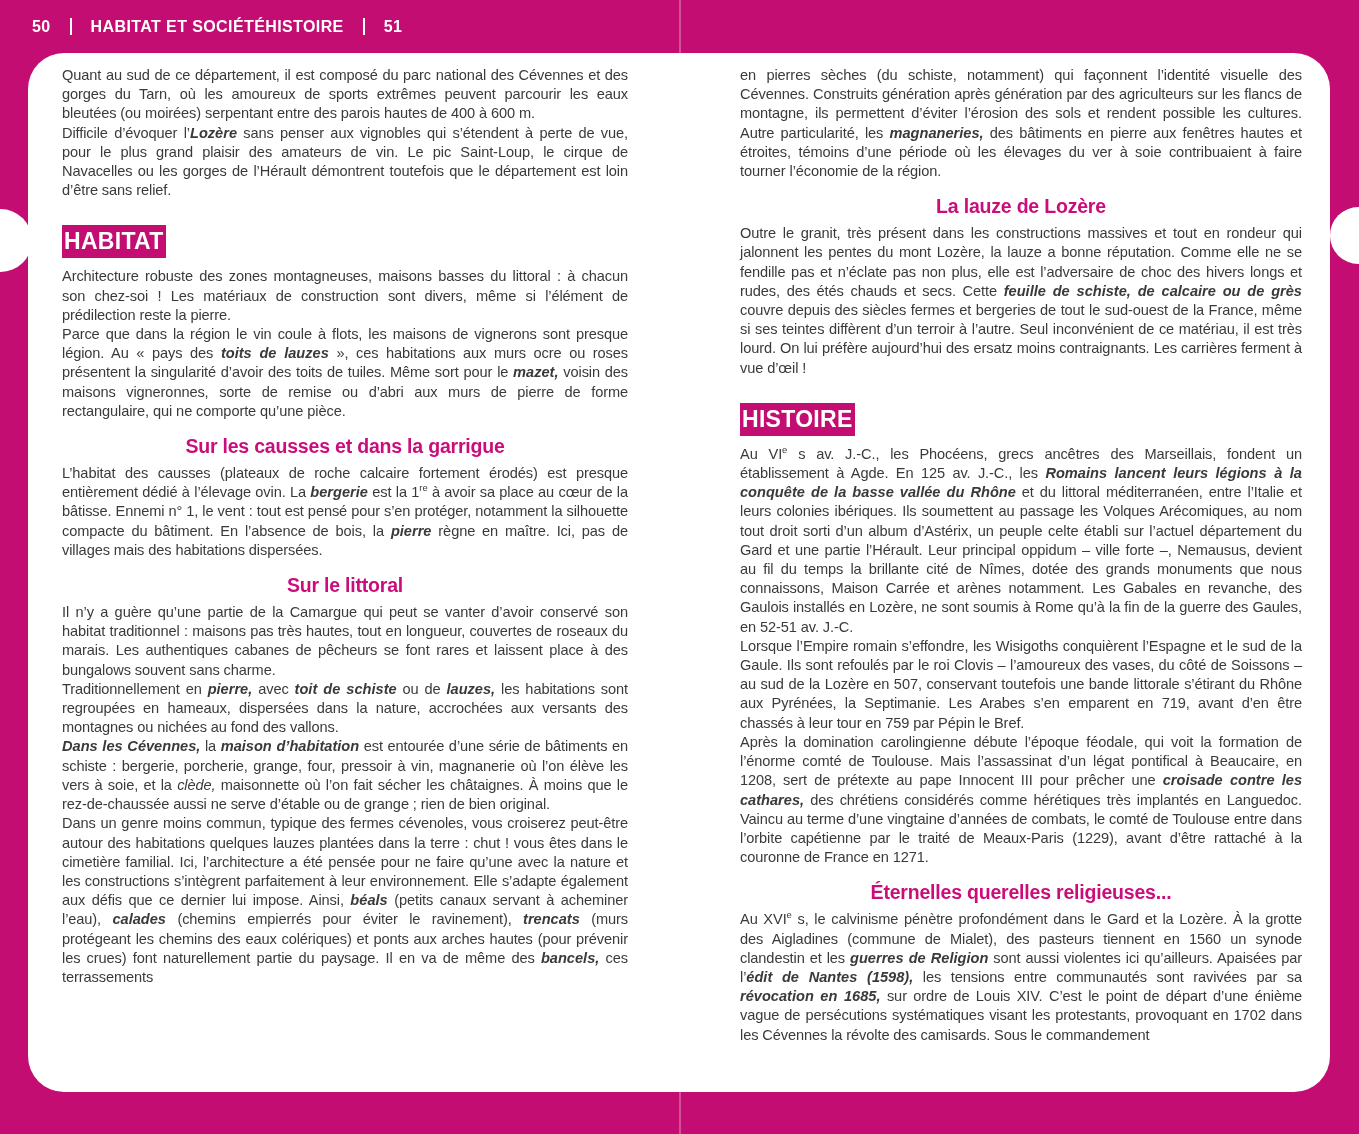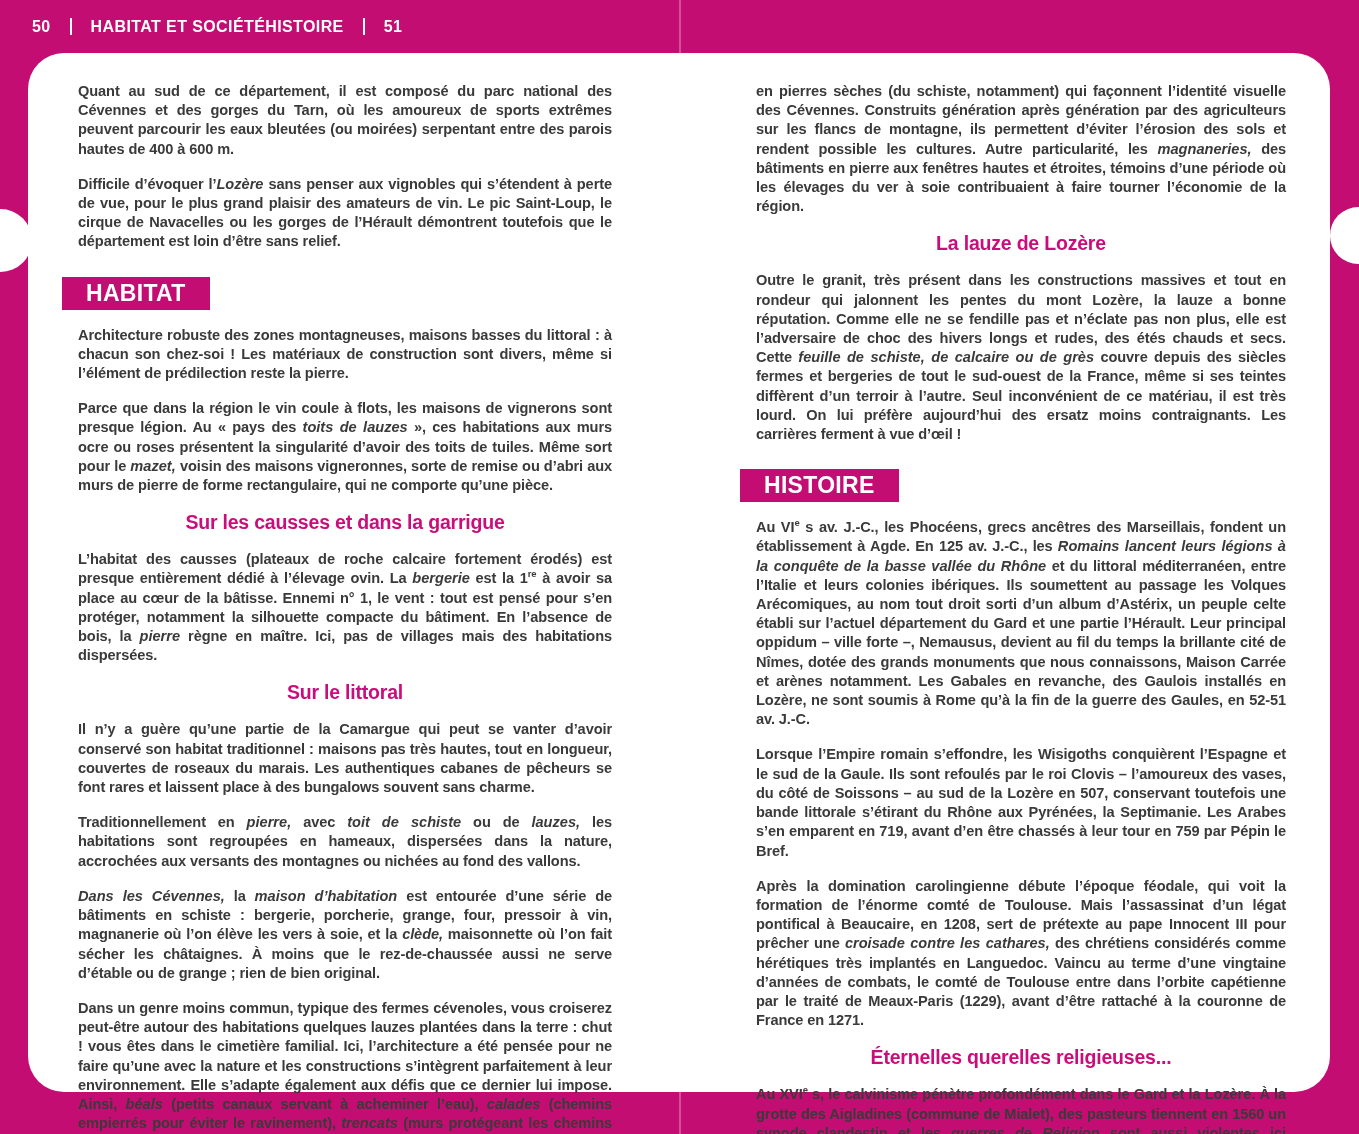--- a/index.html
+++ b/index.html
@@ -29,25 +29,25 @@
   .hdr-sep{width:2px;height:17px;background:#fff;margin:0 19px;}
   
   .col{
     position:absolute;top:66px;z-index:5;
     color:#3a3a3a;font-size:14.6px;line-height:19.2px;
     text-align:justify;letter-spacing:-0.1px;
     hyphens:auto;-webkit-hyphens:auto;
   }
   .colL{left:62px;width:566px;}
   .colR{left:740px;width:562px;}
-  .col p{margin:16px;font-weight:bold;}
+  .col p{margin:0;}
   .h2box{
     width:fit-content;background:#c30d72;color:#fff;font-weight:bold;
     font-size:23px;line-height:26px;letter-spacing:.3px;
-    padding:3px 24px 4px;margin:25px 0 9px;text-align:left;
+    padding:3px 2px 4px;margin:25px 0 9px;text-align:left;
   }
   .h3{
     color:#cb0d7b;font-weight:bold;font-size:19.5px;line-height:23px;
     margin:14px 0 6px;text-align:center;letter-spacing:-0.2px;
   }
   sup{font-size:9.5px;line-height:0;vertical-align:super;}
   b i{letter-spacing:0;}
 </style>
 </head>
 <body>

